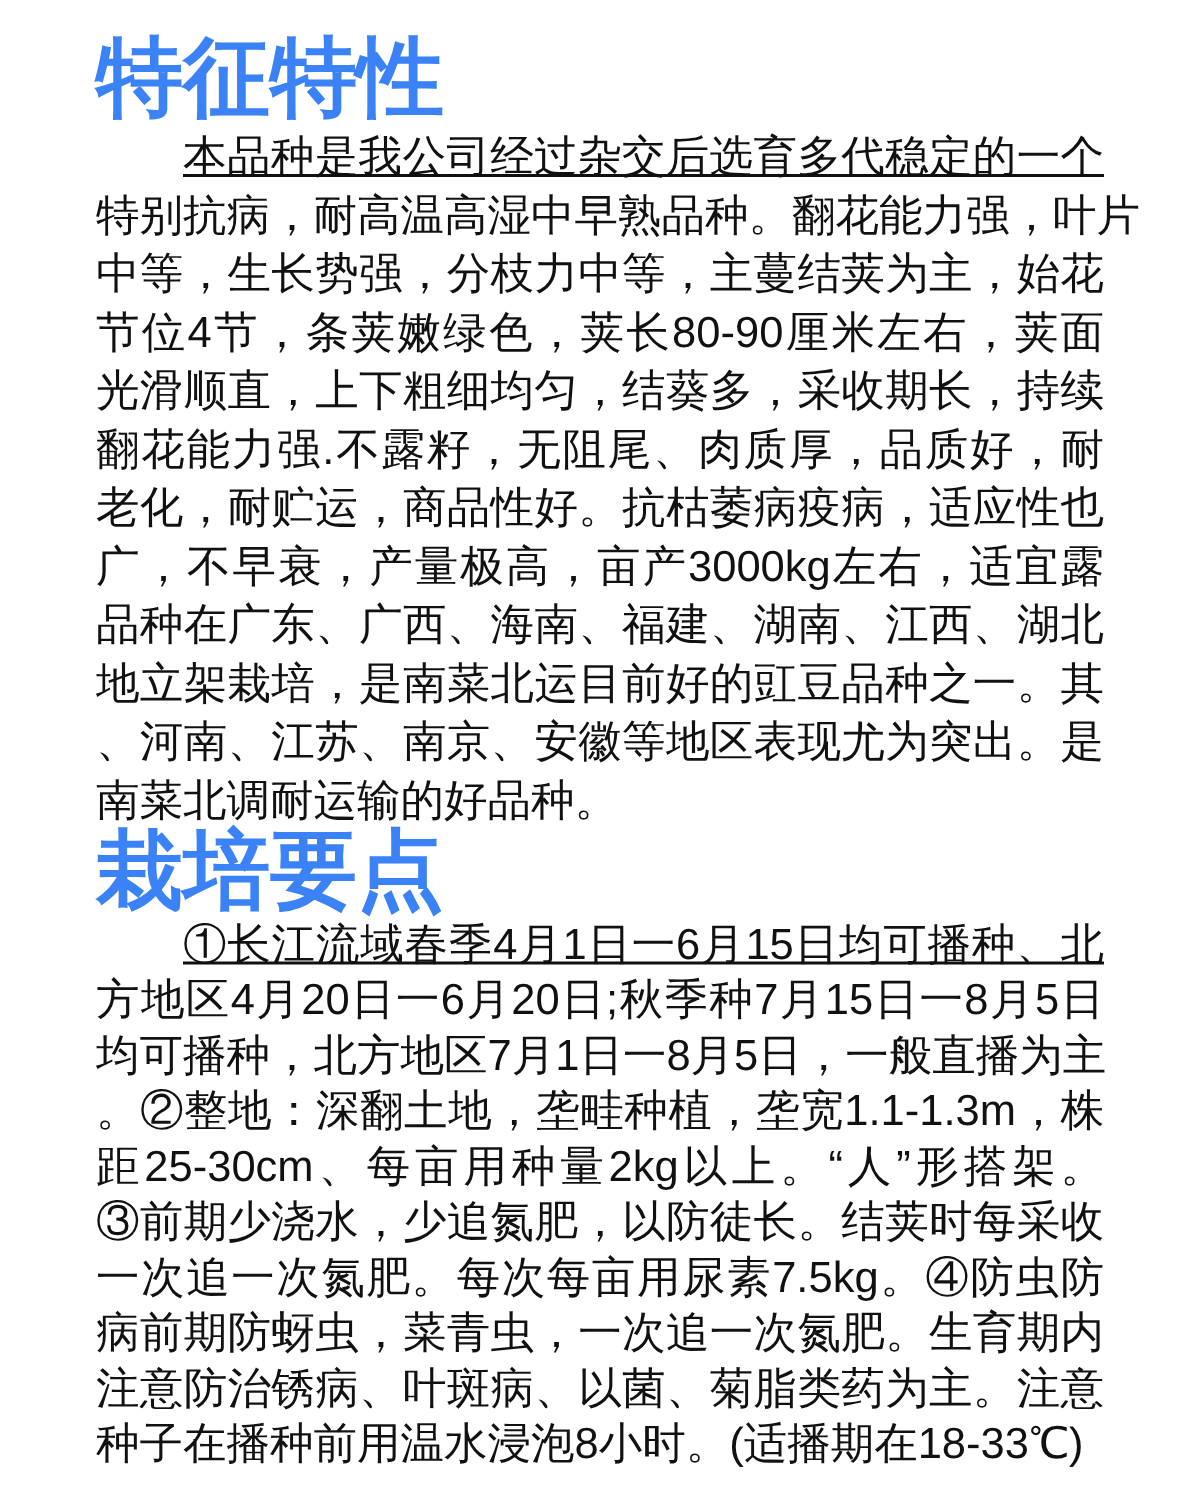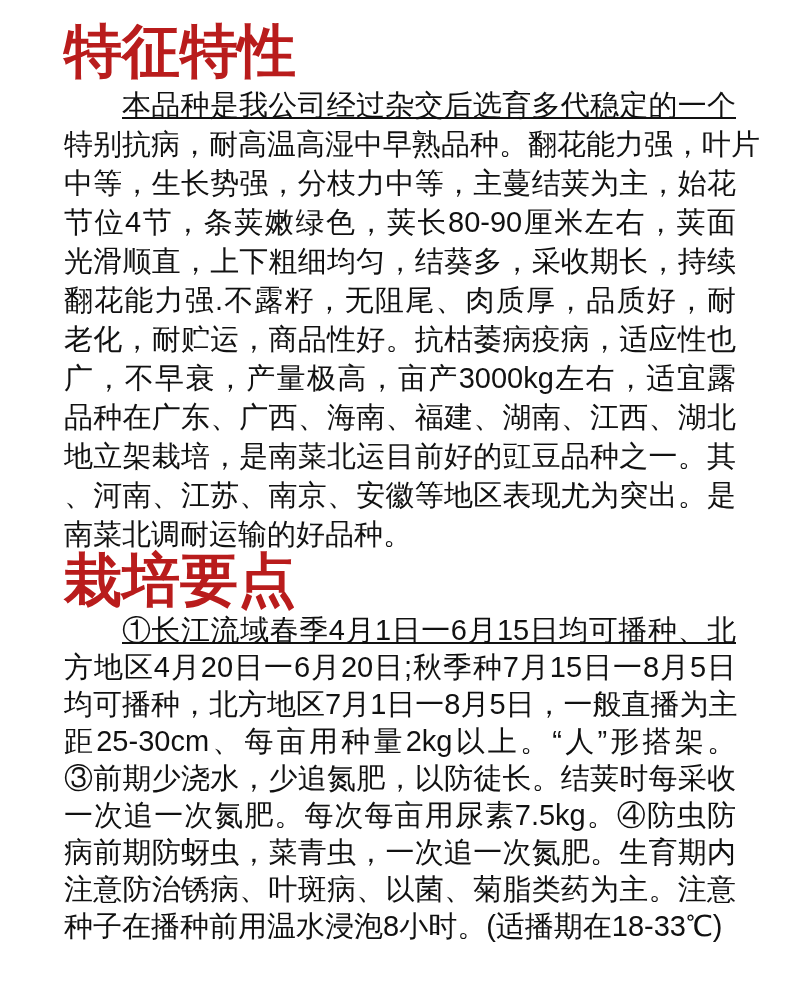--- a/index.html
+++ b/index.html
@@ -17,21 +17,21 @@
     color: #111111;
   }
   .section-heading {
     position: absolute;
     left: 64px;
     margin: 0;
     font-family: "Liberation Serif", serif;
     font-weight: bold;
     font-size: 58px;
     line-height: 1;
-    color: #b91c1c;
+    color: #3b82f6;
     letter-spacing: 0px;
     white-space: nowrap;
   }
   #heading-1 { top: 23px; }
   #heading-2 { top: 552px; }
   .paragraph {
     position: absolute;
     left: 64px;
     width: 672px;
   }
@@ -74,20 +74,21 @@
     <div class="line">、河南、江苏、南京、安徽等地区表现尤为突出。是</div>
     <div class="line short">南菜北调耐运输的好品种。</div>
   </div>
 
   <h1 class="section-heading" id="heading-2">栽培要点</h1>
 
   <div class="paragraph" id="paragraph-2">
     <div class="line indent">①长江流域春季4月1日一6月15日均可播种、北</div>
     <div class="line">方地区4月20日一6月20日;秋季种7月15日一8月5日</div>
     <div class="line">均可播种，北方地区7月1日一8月5日，一般直播为主</div>
+    <div class="line">。②整地：深翻土地，垄畦种植，垄宽1.1-1.3m，株</div>
     <div class="line">距25-30cm、每亩用种量2kg以上。“人”形搭架。</div>
     <div class="line">③前期少浇水，少追氮肥，以防徒长。结荚时每采收</div>
     <div class="line">一次追一次氮肥。每次每亩用尿素7.5kg。④防虫防</div>
     <div class="line">病前期防蚜虫，菜青虫，一次追一次氮肥。生育期内</div>
     <div class="line">注意防治锈病、叶斑病、以菌、菊脂类药为主。注意</div>
     <div class="line short">种子在播种前用温水浸泡8小时。(适播期在18-33℃)</div>
   </div>
 
 </div>
 

